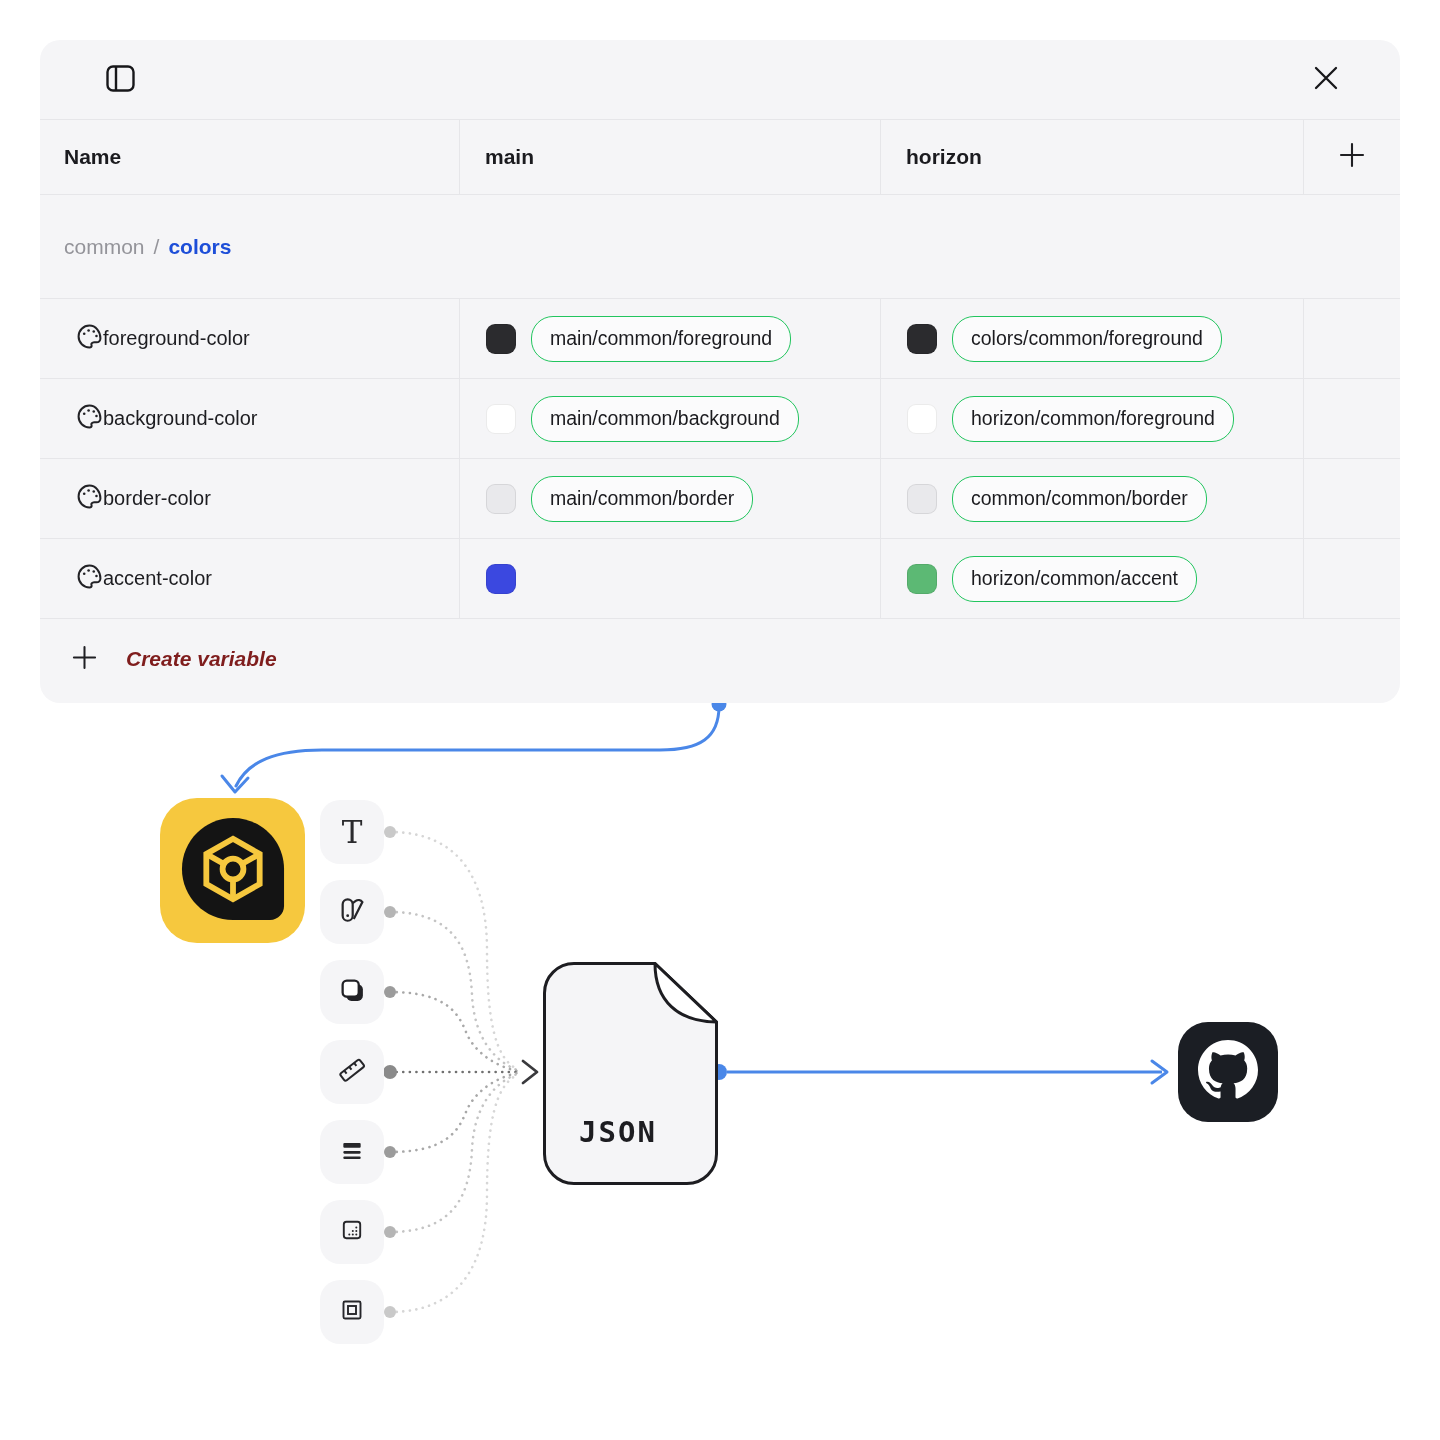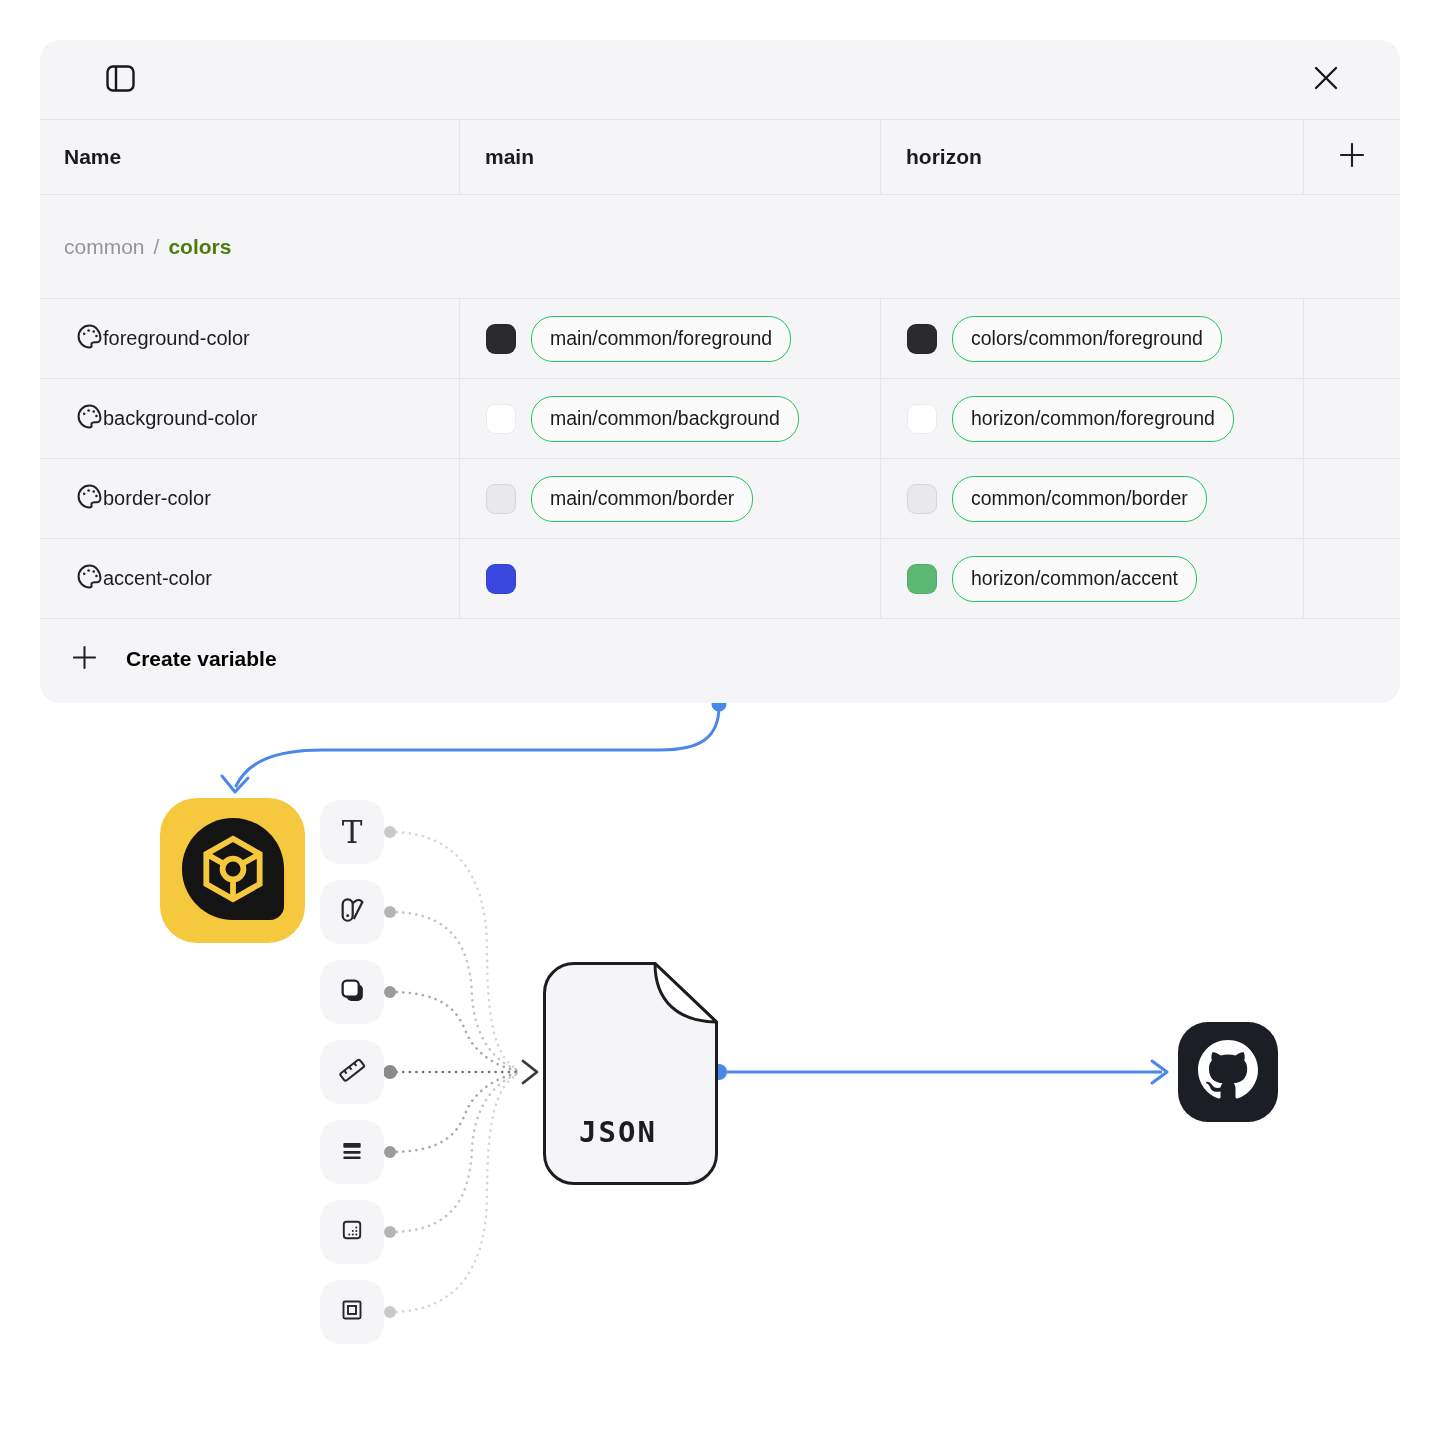--- a/index.html
+++ b/index.html
@@ -19,32 +19,32 @@
   .close-btn{right:56px;}
   .thead{display:grid;grid-template-columns:420px 421px 423px 1fr;height:76px;
     border-top:1px solid #e6e6e9;border-bottom:1px solid #e6e6e9;box-sizing:border-box;}
   .thead .hcell{display:flex;align-items:center;padding-left:25px;font-size:21px;font-weight:700;color:#1b1b1f;border-right:1px solid #e6e6e9;}
   .thead .hcell.name{padding-left:24px;}
   .thead .hcell.add{border-right:none;justify-content:center;padding-left:0;cursor:pointer;}
   .section{height:103px;display:flex;align-items:center;padding-left:24px;
     border-bottom:1px solid #e6e6e9;font-size:21px;}
   .section .group{color:#94949a;font-weight:400;}
   .section .sep{color:#94949a;margin:0 9px;}
-  .section .cat{color:#4d7c0f;font-weight:700;}
+  .section .cat{color:#1d4ed8;font-weight:700;}
   .vrow{display:grid;grid-template-columns:420px 421px 423px 1fr;height:80px;
     border-bottom:1px solid #e6e6e9;box-sizing:border-box;}
   .vrow .cell{display:flex;align-items:center;border-right:1px solid #e6e6e9;}
   .vrow .cell:last-child{border-right:none;}
   .cell-name{padding-left:36px;font-size:20px;color:#1d1d21;}
   .cell-val{padding-left:26px;gap:15px;}
   .swatch{width:30px;height:30px;border-radius:9px;box-sizing:border-box;border:1px solid rgba(0,0,0,0.08);flex:0 0 auto;cursor:pointer;}
   .chip{height:44px;display:flex;align-items:center;padding:0 18px;border-radius:22px;
     background:#fbfbfc;border:1px solid #22c55e;font-size:19.5px;color:#1b1b1f;cursor:pointer;white-space:nowrap;}
   .pfooter{height:80px;display:flex;align-items:center;padding-left:31px;gap:28px;cursor:pointer;}
-  .pfooter .lbl{font-size:21px;font-weight:700;color:#000000;}
+  .pfooter .lbl{font-size:21px;font-weight:700;color:#7f1d1d;font-style:italic;}
   
   .connectors{position:absolute;left:0;top:0;width:1440px;height:1440px;z-index:1;pointer-events:none;}
   .ts-icon{position:absolute;left:160px;top:798px;width:145px;height:145px;border-radius:37px;
     background:#f6c83e;display:flex;align-items:center;justify-content:center;z-index:2;}
   .dchip{position:absolute;left:320px;width:64px;height:64px;border-radius:20px;background:#f5f5f7;
     display:flex;align-items:center;justify-content:center;z-index:2;}
   .t-glyph{font-family:"DejaVu Serif", serif;font-size:31px;color:#2a2a2d;line-height:1;}
   .json-file{position:absolute;left:543px;top:962px;z-index:2;}
   .gh-icon{position:absolute;left:1178px;top:1022px;width:100px;height:100px;border-radius:30px;
     background:#1b1e24;display:flex;align-items:center;justify-content:center;z-index:2;}

